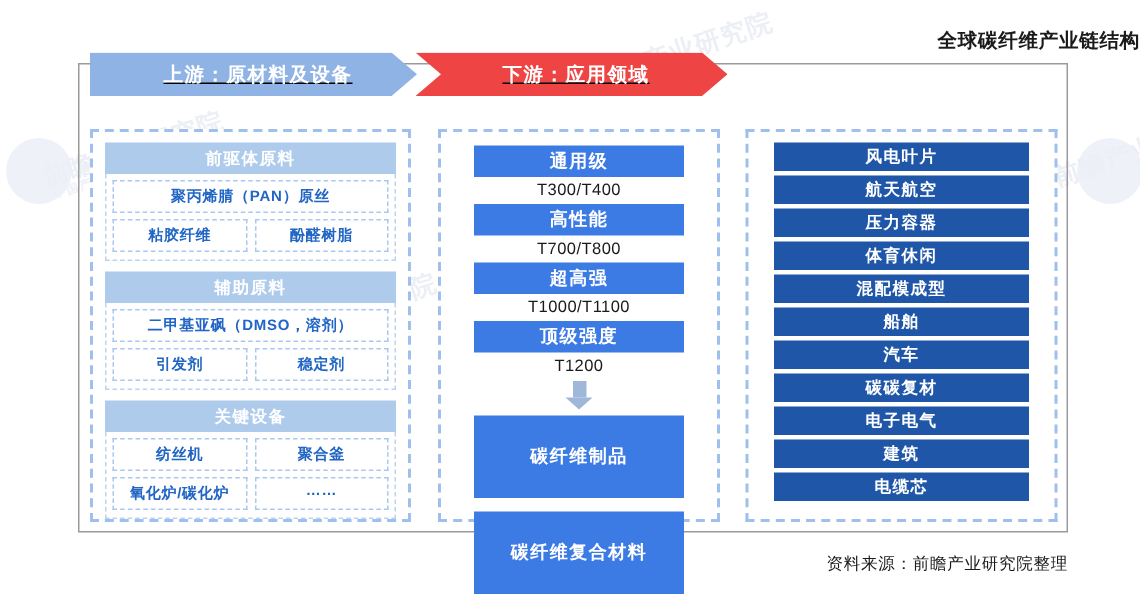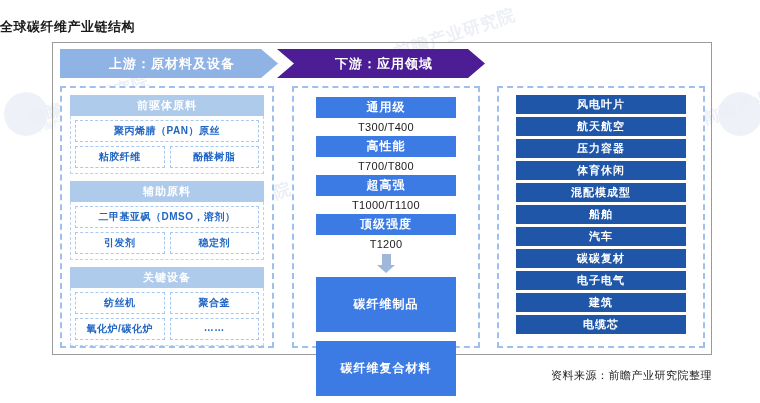--- a/index.html
+++ b/index.html
@@ -9,36 +9,36 @@
     position:relative;
   }
   
   .wm{position:absolute;color:#e9eef6;font-weight:700;pointer-events:none;
       user-select:none;white-space:nowrap;z-index:0;}
   .wm-ring{position:absolute;border-radius:50%;background:#eef2f8;z-index:0;}
   .wm-txt{font-size:17px;color:#eceff5;letter-spacing:1px;}
   .wm-sm{font-size:8px;color:#edf0f6;letter-spacing:1px;}
   .wm-rot{transform:rotate(-18deg);}
   
-  .title{position:absolute;left:0;top:18px;width:760px;text-align:left;
+  .title{position:absolute;left:0;top:18px;width:760px;text-align:right;
          font-size:13px;font-weight:700;color:#1a1a1a;z-index:5;letter-spacing:.5px;}
   
   .frame{position:absolute;left:52px;top:42px;width:660px;height:313px;
          border:1px solid #9a9a9a;box-sizing:border-box;background:transparent;z-index:2;}
   
-  .chev-row{position:absolute;left:60px;top:49px;width:645px;height:29px;
-            display:flex;gap:0;z-index:6;}
+  .chev-row{position:absolute;left:60px;top:35px;width:645px;height:29px;
+            display:flex;gap:0;z-index:6;text-decoration:underline;}
   .chev{position:relative;height:29px;display:flex;align-items:center;
         justify-content:center;color:#fff;font-size:13px;font-weight:700;
         letter-spacing:1px;}
   .chev.c1{width:218px;background:#8fb3e5;
     clip-path:polygon(0 0,calc(100% - 17px) 0,100% 50%,calc(100% - 17px) 100%,0 100%);}
   .chev.c2{width:220px;margin-left:-1px;background:#4a7fd0;
     clip-path:polygon(0 0,calc(100% - 17px) 0,100% 50%,calc(100% - 17px) 100%,0 100%,17px 50%);}
-  .chev.c3{width:208px;margin-left:-1px;background:#4c1d95;
+  .chev.c3{width:208px;margin-left:-1px;background:#ef4444;
     clip-path:polygon(0 0,calc(100% - 17px) 0,100% 50%,calc(100% - 17px) 100%,0 100%,17px 50%);}
   .chev span{padding-left:6px;}
   
   .cols{position:absolute;left:60px;top:86px;width:645px;height:262px;z-index:4;}
   .col{position:absolute;top:0;height:262px;box-sizing:border-box;
        border:2px dashed #9fc0ec;background:#fff;}
   .col-left{left:0;width:214px;}
   .col-mid{left:232px;width:188px;}
   .col-right{left:437px;width:208px;}
   

